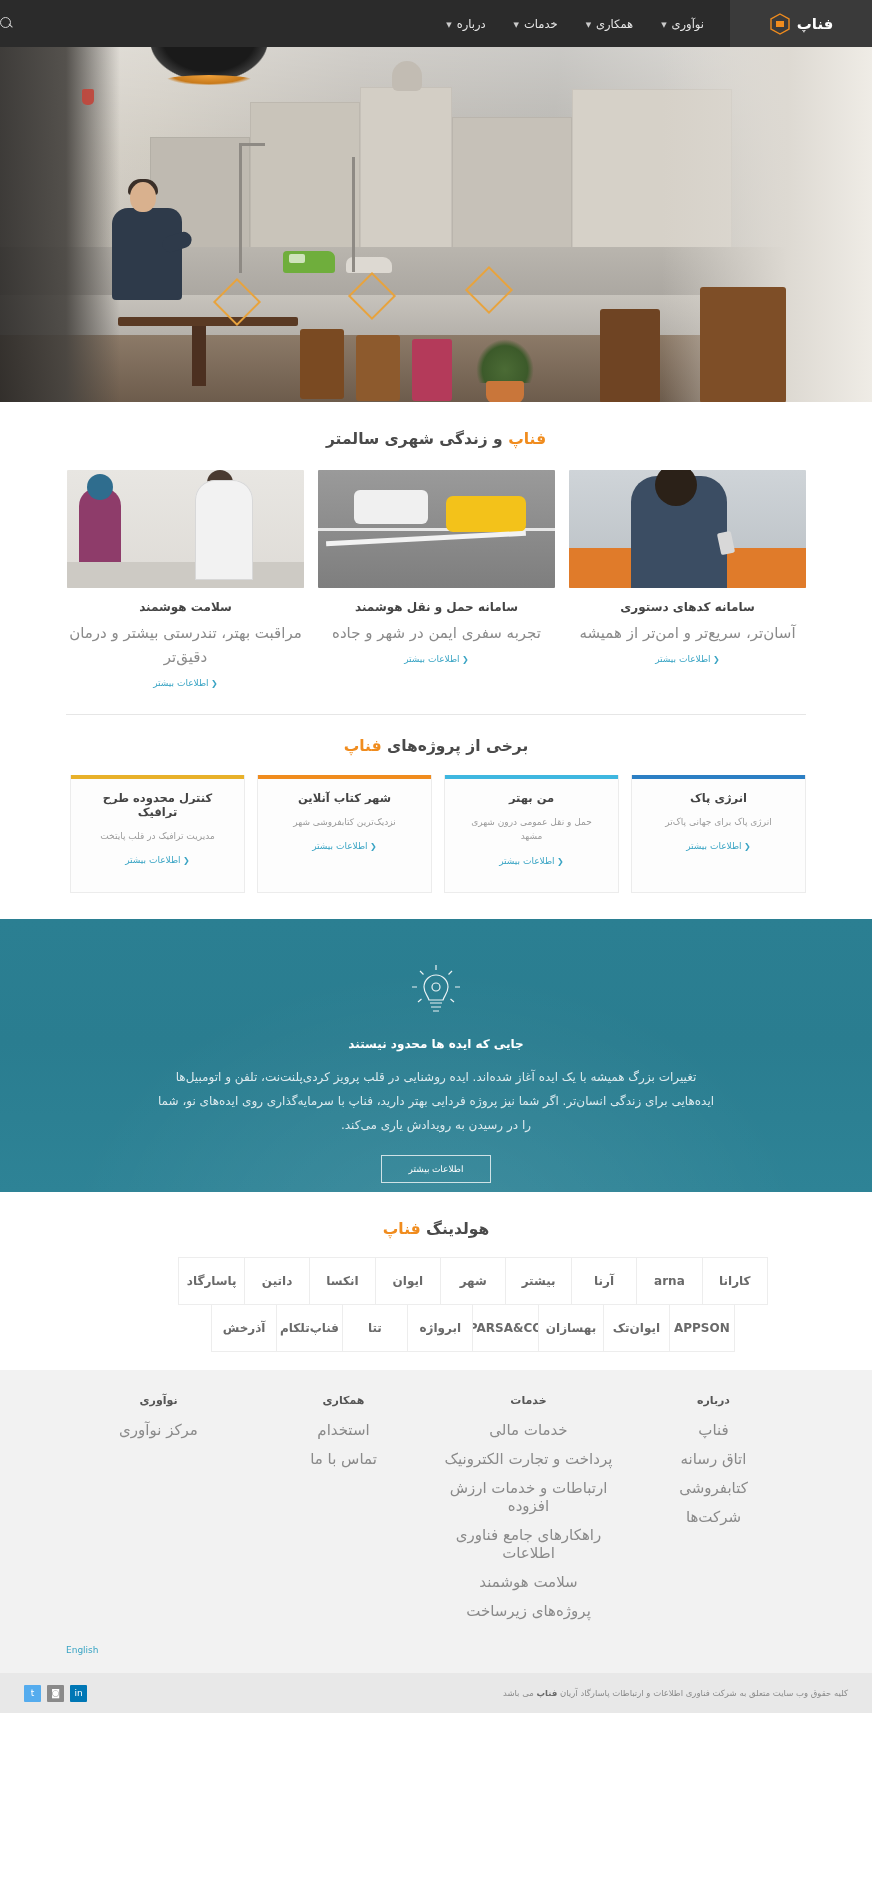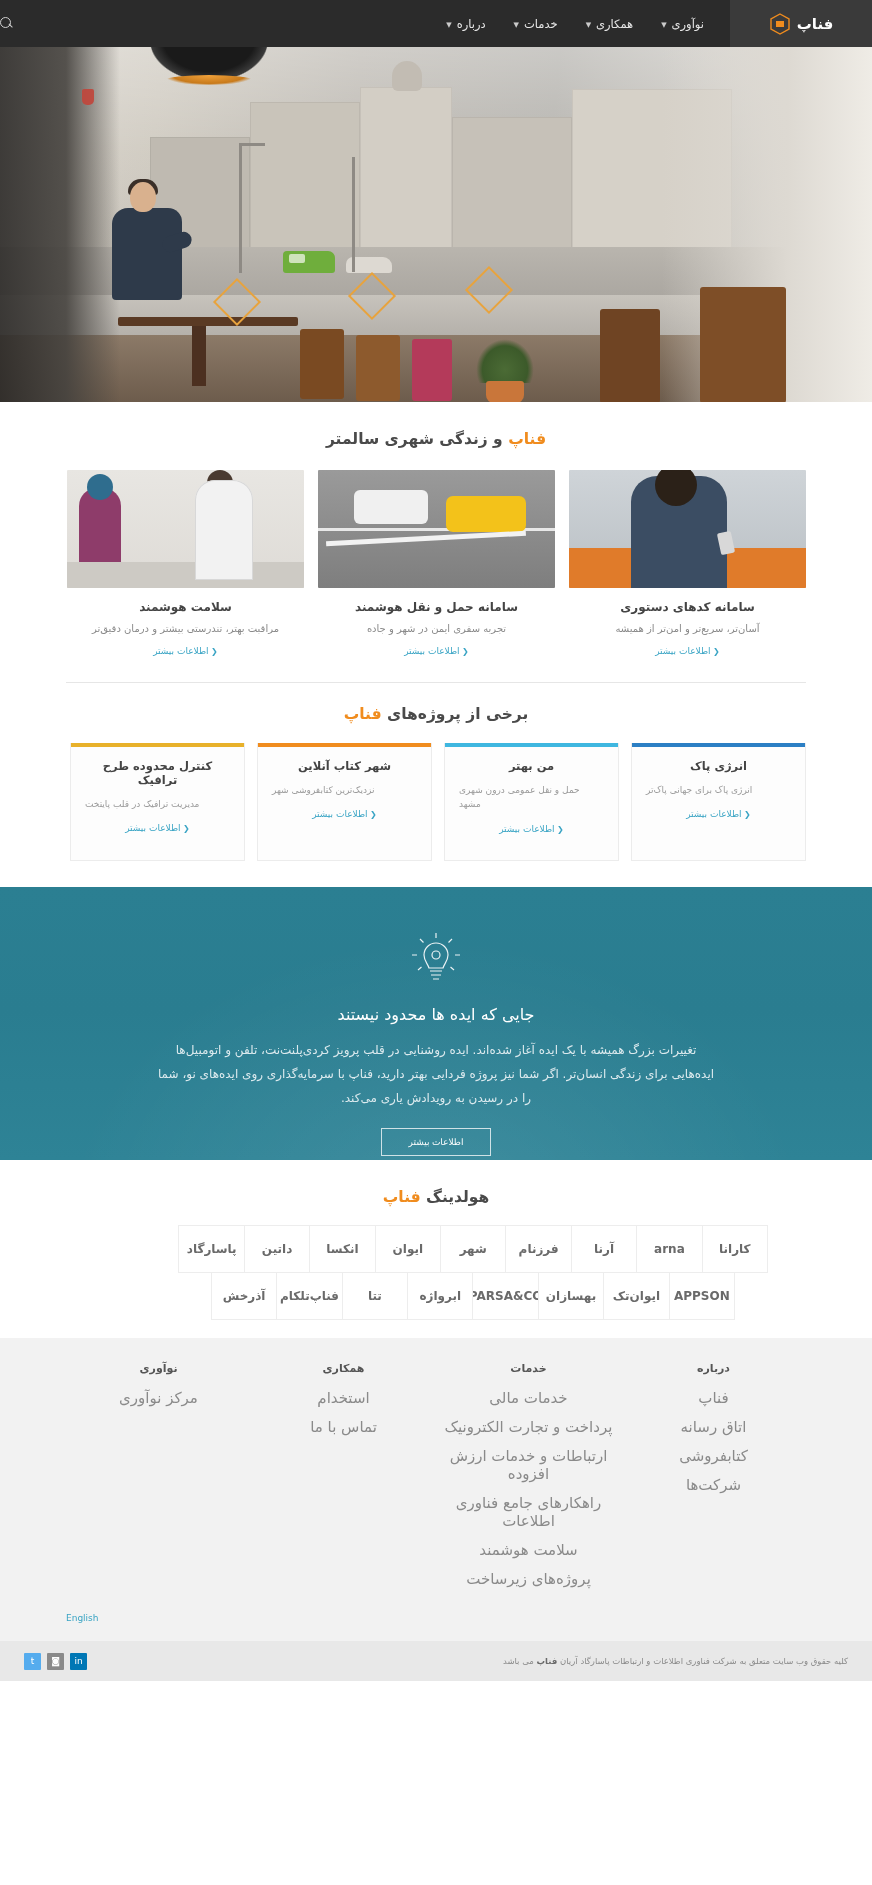--- a/index.html
+++ b/index.html
@@ -215,21 +215,21 @@
   .img-mobile { background: linear-gradient(180deg,#cfd4d8 0%, #b9bfc4 100%); }
   .img-mobile .m-person { position:absolute; left:62px; top:6px; width:96px; height:112px; background:#3b4d63; border-radius:26px 26px 0 0; }
   .img-mobile .m-head { position:absolute; left:86px; top:-6px; width:42px; height:42px; background:#2b2118; border-radius:50%; }
   .img-mobile .m-couch { position:absolute; left:0; bottom:0; width:237px; height:40px; background:#e07b2a; }
   .img-mobile .m-phone { position:absolute; left:150px; top:62px; width:14px; height:22px; background:#d8d8d8; border-radius:2px; transform:rotate(-12deg); }
 
   .card3-title {
     text-align: center; font-size: 12px; color: #444; margin-top: 12px; font-weight: bold;
   }
   .card3-desc {
-    text-align: center; font-size: 10px; color: #8a8a8a; margin-top: 7px; line-height: 1.6;
+    text-align: center; font-size: 15px; color: #8a8a8a; margin-top: 7px; line-height: 1.6;
   }
   .more-link {
     display: block; text-align: center; font-size: 9px; color: #39a4c4; margin-top: 9px;
     cursor: pointer;
   }
   .more-link .chev { font-size: 8px; }
   .divider { width: 740px; height: 1px; background: #e6e6e6; margin: 26px auto 0; }
 
   
   .proj-wrap { width: 740px; margin: 20px auto 0; display: flex; gap: 12px; direction: rtl; }
@@ -238,36 +238,36 @@
     position: relative; height: 118px; padding: 16px 14px 7px;
   }
   .proj::before {
     content: ""; position: absolute; left: 0; right: 0; top: 0; height: 4px;
   }
   .proj.p-blue::before   { background: #2c7fc4; }
   .proj.p-cyan::before   { background: #3fb7e0; }
   .proj.p-orange::before { background: #f08c1e; }
   .proj.p-amber::before  { background: #e8b12a; }
   .proj-title { text-align: center; font-size: 11.5px; color: #444; font-weight: bold; }
-  .proj-desc { text-align: left; font-size: 9px; color: #9a9a9a; margin-top: 10px; line-height: 1.6; }
+  .proj-desc { text-align: center; font-size: 9px; color: #9a9a9a; margin-top: 10px; line-height: 1.6; }
   .proj .more-link { margin-top: 12px; }
 
   
   .ideas {
     width: 872px; height: 273px; margin-top: 26px; position: relative; overflow: hidden;
     background: linear-gradient(180deg, #2b7f92 0%, #2a7d90 45%, #2e8396 100%);
   }
   .ideas::after {
     content: ""; position: absolute; inset: 0;
     background: radial-gradient(ellipse at 50% 120%, rgba(255,255,255,.12), rgba(0,0,0,0) 60%);
     opacity: .7;
   }
   .ideas-inner { position: relative; z-index: 2; text-align: center; padding-top: 42px; }
   .bulb { width: 56px; height: 62px; margin: 0 auto 14px; opacity: .95; }
-  .ideas-title { color: #ffffff; font-size: 16px; font-weight: normal; }
+  .ideas-title { color: #ffffff; font-size: 12px; font-weight: bold; }
   .ideas-text {
     width: 560px; margin: 14px auto 0; color: #dceaee; font-size: 12px; line-height: 2;
     text-align: center;
   }
   .ideas-btn {
     display: inline-block; margin-top: 18px; padding: 8px 26px;
     border: 1px solid #cfe2e6; color: #ffffff; font-size: 9px; background: transparent;
     cursor: pointer;
   }
 
@@ -508,21 +508,21 @@
       <div class="logo-cell">
           <span>کارانا</span>
         </div>
       <div class="logo-cell">
           <span>arna</span>
         </div>
       <div class="logo-cell">
           <span>آرنا</span>
         </div>
       <div class="logo-cell">
-          <span>فرزنام</span>
+          <span>بیشتر</span>
         </div>
       <div class="logo-cell">
           <span>شهر</span>
         </div>
       <div class="logo-cell">
           <span>ایوان</span>
         </div>
       <div class="logo-cell">
           <span>انکسا</span>
         </div>

